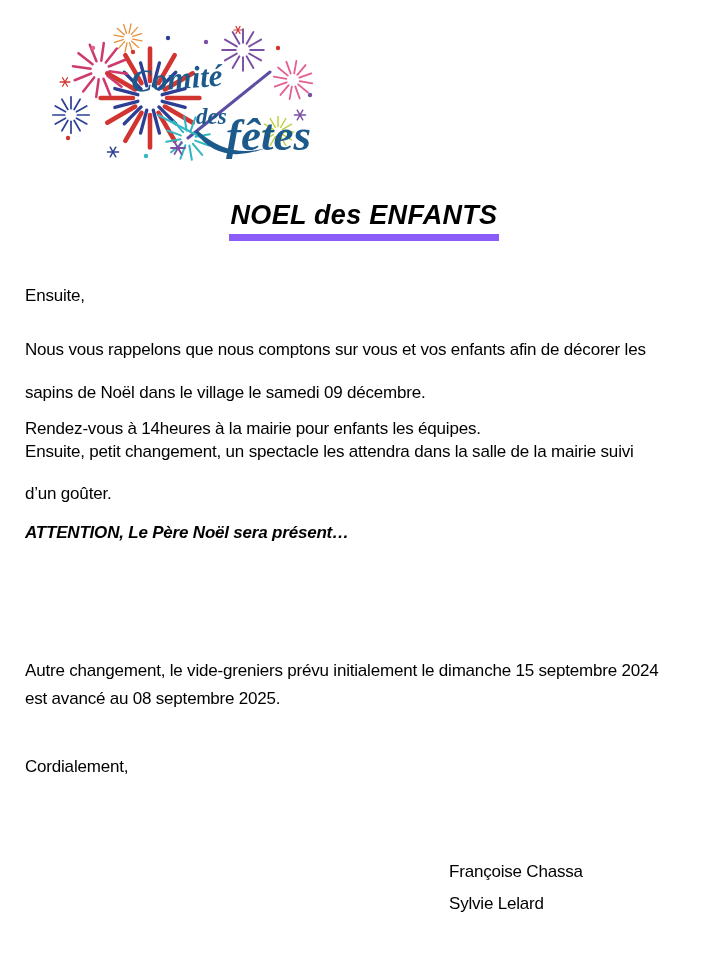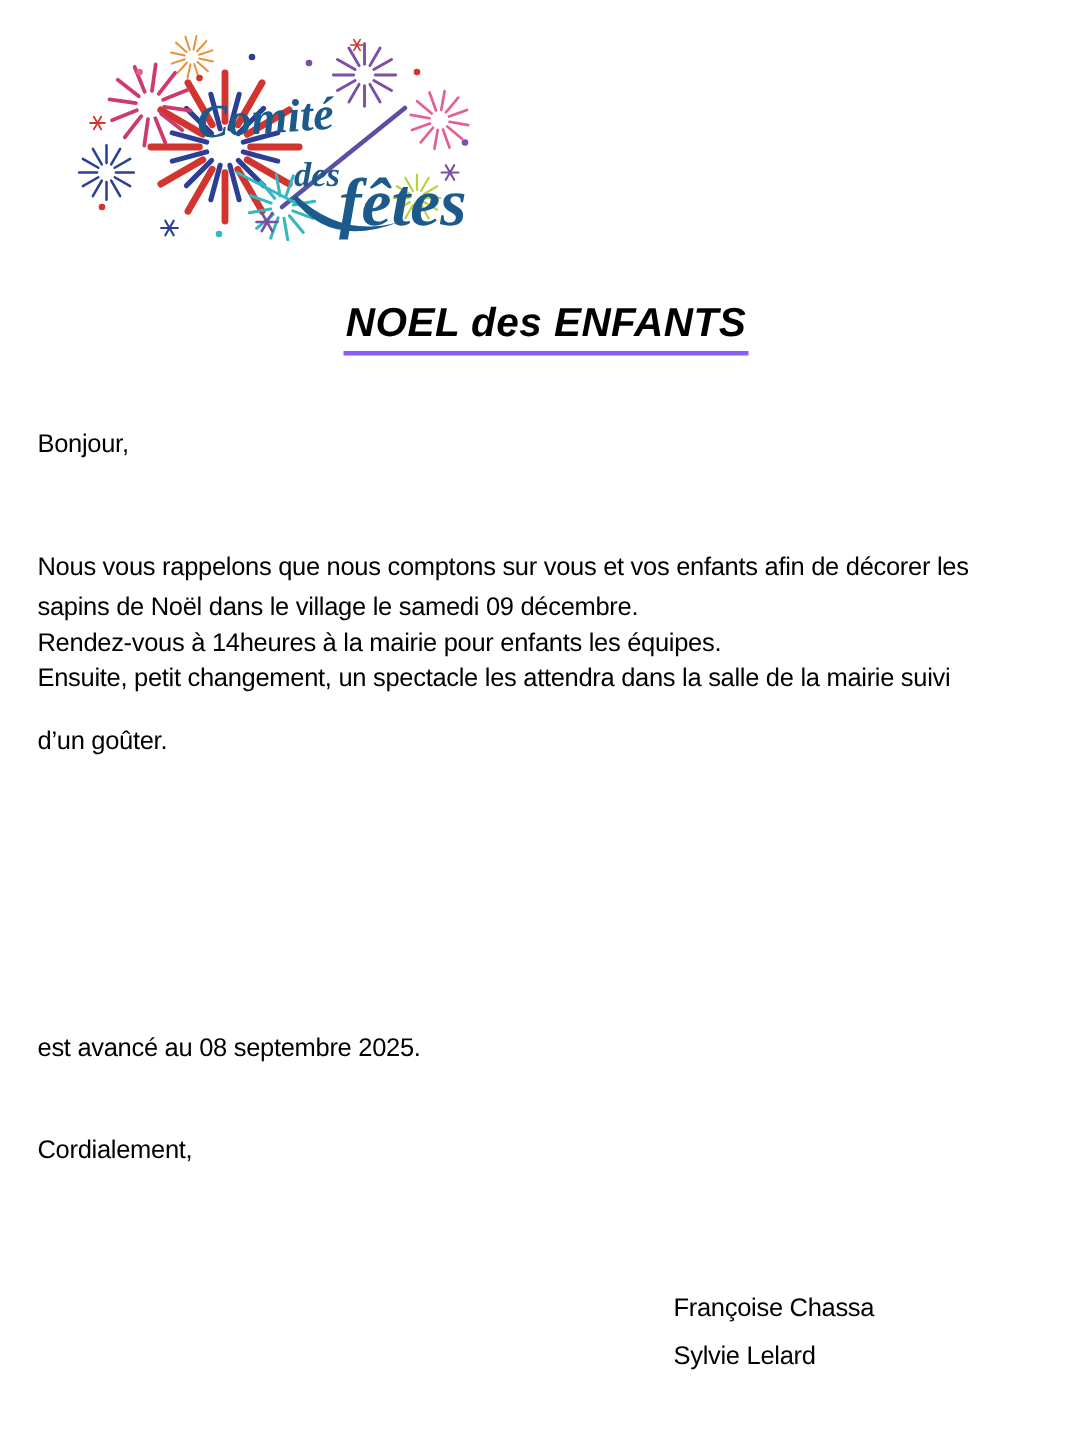--- a/index.html
+++ b/index.html
@@ -27,21 +27,21 @@
     left: 0;
     width: 100%;
     text-align: center;
   }
   .title-text {
     display: inline-block;
     font-size: 27px;
     font-weight: bold;
     font-style: italic;
     letter-spacing: 0.3px;
-    border-bottom: 3px solid #8b5cf6;
+    border-bottom: 7px solid #8b5cf6;
     padding: 0 2px 3px 2px;
   }
   .line {
     position: absolute;
     left: 25px;
     font-size: 17px;
     letter-spacing: -0.2px;
     white-space: nowrap;
   }
   .bold-italic { font-weight: bold; font-style: italic; }
@@ -109,31 +109,33 @@
       <text class="logo-text" x="188" y="130" font-size="45" fill="#1d5a8c">fêtes</text>
 
       <path d="M157 112 Q 182 146 228 128 Q 190 139 159 110 Z" fill="#1d5a8c"></path>
     </svg>
   </div>
 
   <div class="title-wrap">
     <span class="title-text">NOEL des ENFANTS</span>
   </div>
 
-  <div class="line" style="top:286px">Bonjour,</div>
+  <div class="line" style="top:286px">Ensuite,</div>
 
-  <div class="line" style="top:368px">Nous vous rappelons que nous comptons sur vous et vos enfants afin de décorer les</div>
-  <div class="line" style="top:395px">sapins de Noël dans le village le samedi 09 décembre.</div>
+  <div class="line" style="top:340px">Nous vous rappelons que nous comptons sur vous et vos enfants afin de décorer les</div>
+  <div class="line" style="top:383px">sapins de Noël dans le village le samedi 09 décembre.</div>
 
   <div class="line" style="top:419px">Rendez-vous à 14heures à la mairie pour enfants les équipes.</div>
 
   <div class="line" style="top:442px">Ensuite, petit changement, un spectacle les attendra dans la salle de la mairie suivi</div>
   <div class="line" style="top:484px">d’un goûter.</div>
 
+  <div class="line bold-italic" style="top:523px">ATTENTION, Le Père Noël sera présent…</div>
 
+  <div class="line" style="top:661px">Autre changement, le vide-greniers prévu initialement le dimanche 15 septembre 2024</div>
   <div class="line" style="top:689px">est avancé au 08 septembre 2025.</div>
 
   <div class="line" style="top:757px">Cordialement,</div>
 
   <div class="line sig" style="top:862px">Françoise Chassa</div>
   <div class="line sig" style="top:894px">Sylvie Lelard</div>
 
 </div>
 
 </body></html>

